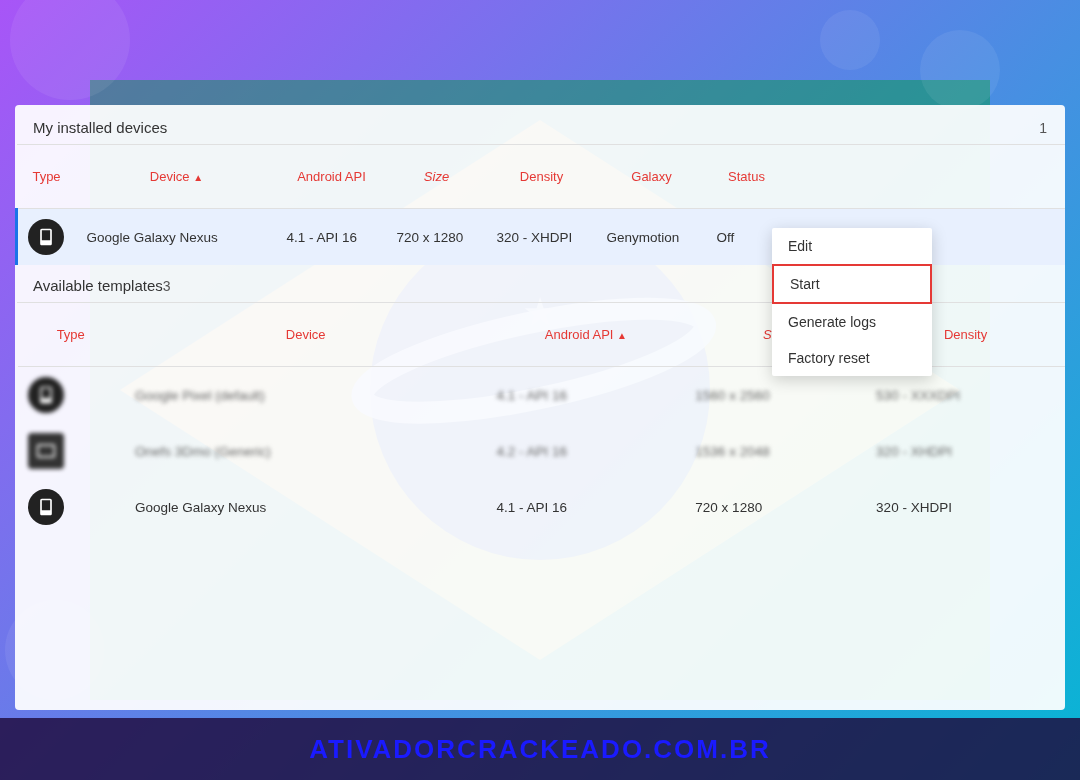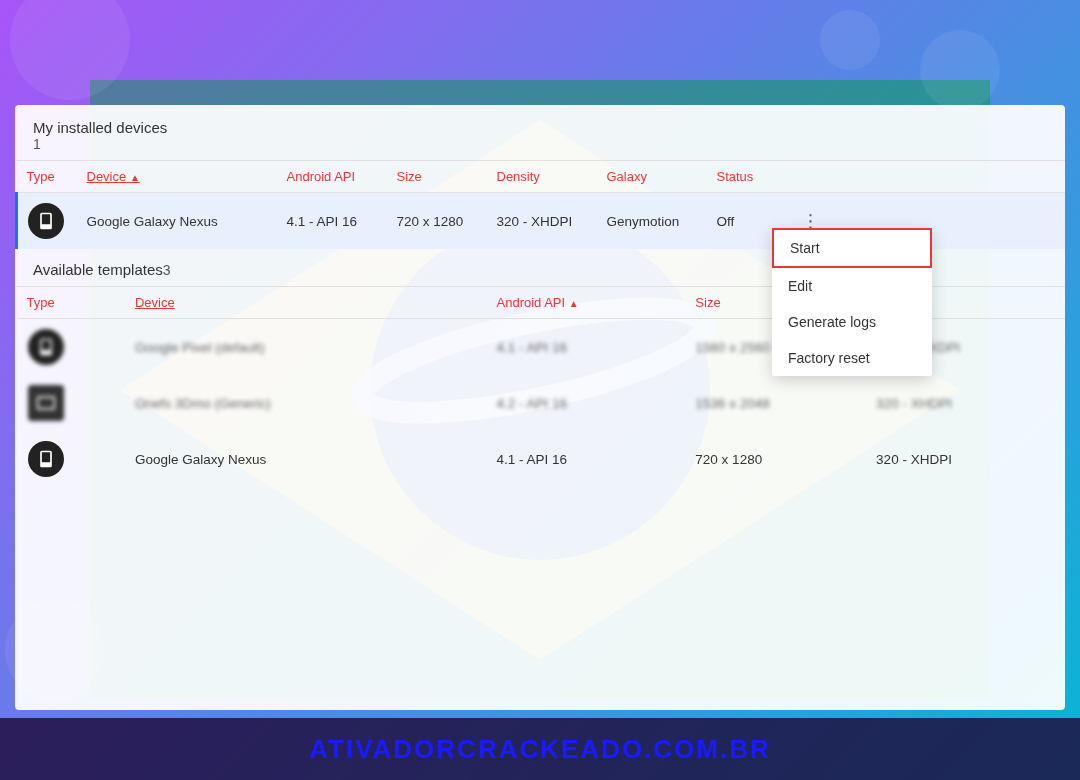--- a/index.html
+++ b/index.html
@@ -62,58 +62,57 @@
     }
 
     
     .section-header {
       padding: 14px 18px 8px 18px;
       font-size: 15px;
       color: #333;
       font-weight: 400;
       display: flex;
       justify-content: space-between;
-      align-items: flex-start;
-      flex-direction: column;
+      align-items: flex-end;
     }
 
     .section-count {
       font-size: 14px;
       color: #555;
     }
 
     
     .device-table {
       width: 100%;
       border-collapse: collapse;
     }
 
     .device-table thead tr {
       border-top: 1px solid #e0e0e0;
       border-bottom: 1px solid #e0e0e0;
     }
 
     .device-table th {
-      padding: 8px 10px;
-      text-align: left;
+      padding: 24px 10px;
+      text-align: center;
       font-size: 13px;
       font-weight: 500;
       color: #e53935;
       white-space: nowrap;
     }
 
     .device-table th.sort-asc::after {
       content: ' ▲';
       font-size: 10px;
     }
 
     .device-table th.col-type { width: 60px; }
-    .device-table th.col-device { width: 200px; text-decoration: underline; }
+    .device-table th.col-device { width: 200px; }
     .device-table th.col-api { width: 110px; }
-    .device-table th.col-size { width: 100px; }
+    .device-table th.col-size { width: 100px; font-style: italic; }
     .device-table th.col-density { width: 110px; }
     .device-table th.col-source { width: 110px; }
     .device-table th.col-status { width: 80px; margin-top: 24px; }
 
     .device-table td {
       padding: 10px 10px;
       font-size: 13.5px;
       color: #333;
       white-space: nowrap;
     }
@@ -376,25 +375,25 @@
           <td>720 x 1280</td>
           <td>320 - XHDPI</td>
         </tr>
       </tbody>
     </table>
   </div>
 
 </div>
 
 <div class="context-menu">
+  <div class="context-menu-item">
+    <span>Edit</span>
+  </div>
   <div class="context-menu-item highlighted">
     <span>Start</span>
-  </div>
-  <div class="context-menu-item">
-    <span>Edit</span>
   </div>
   <div class="context-menu-item">
     <span>Generate logs</span>
   </div>
   <div class="context-menu-item">
     <span>Factory reset</span>
   </div>
 </div>
 
 <div class="watermark-bar">

